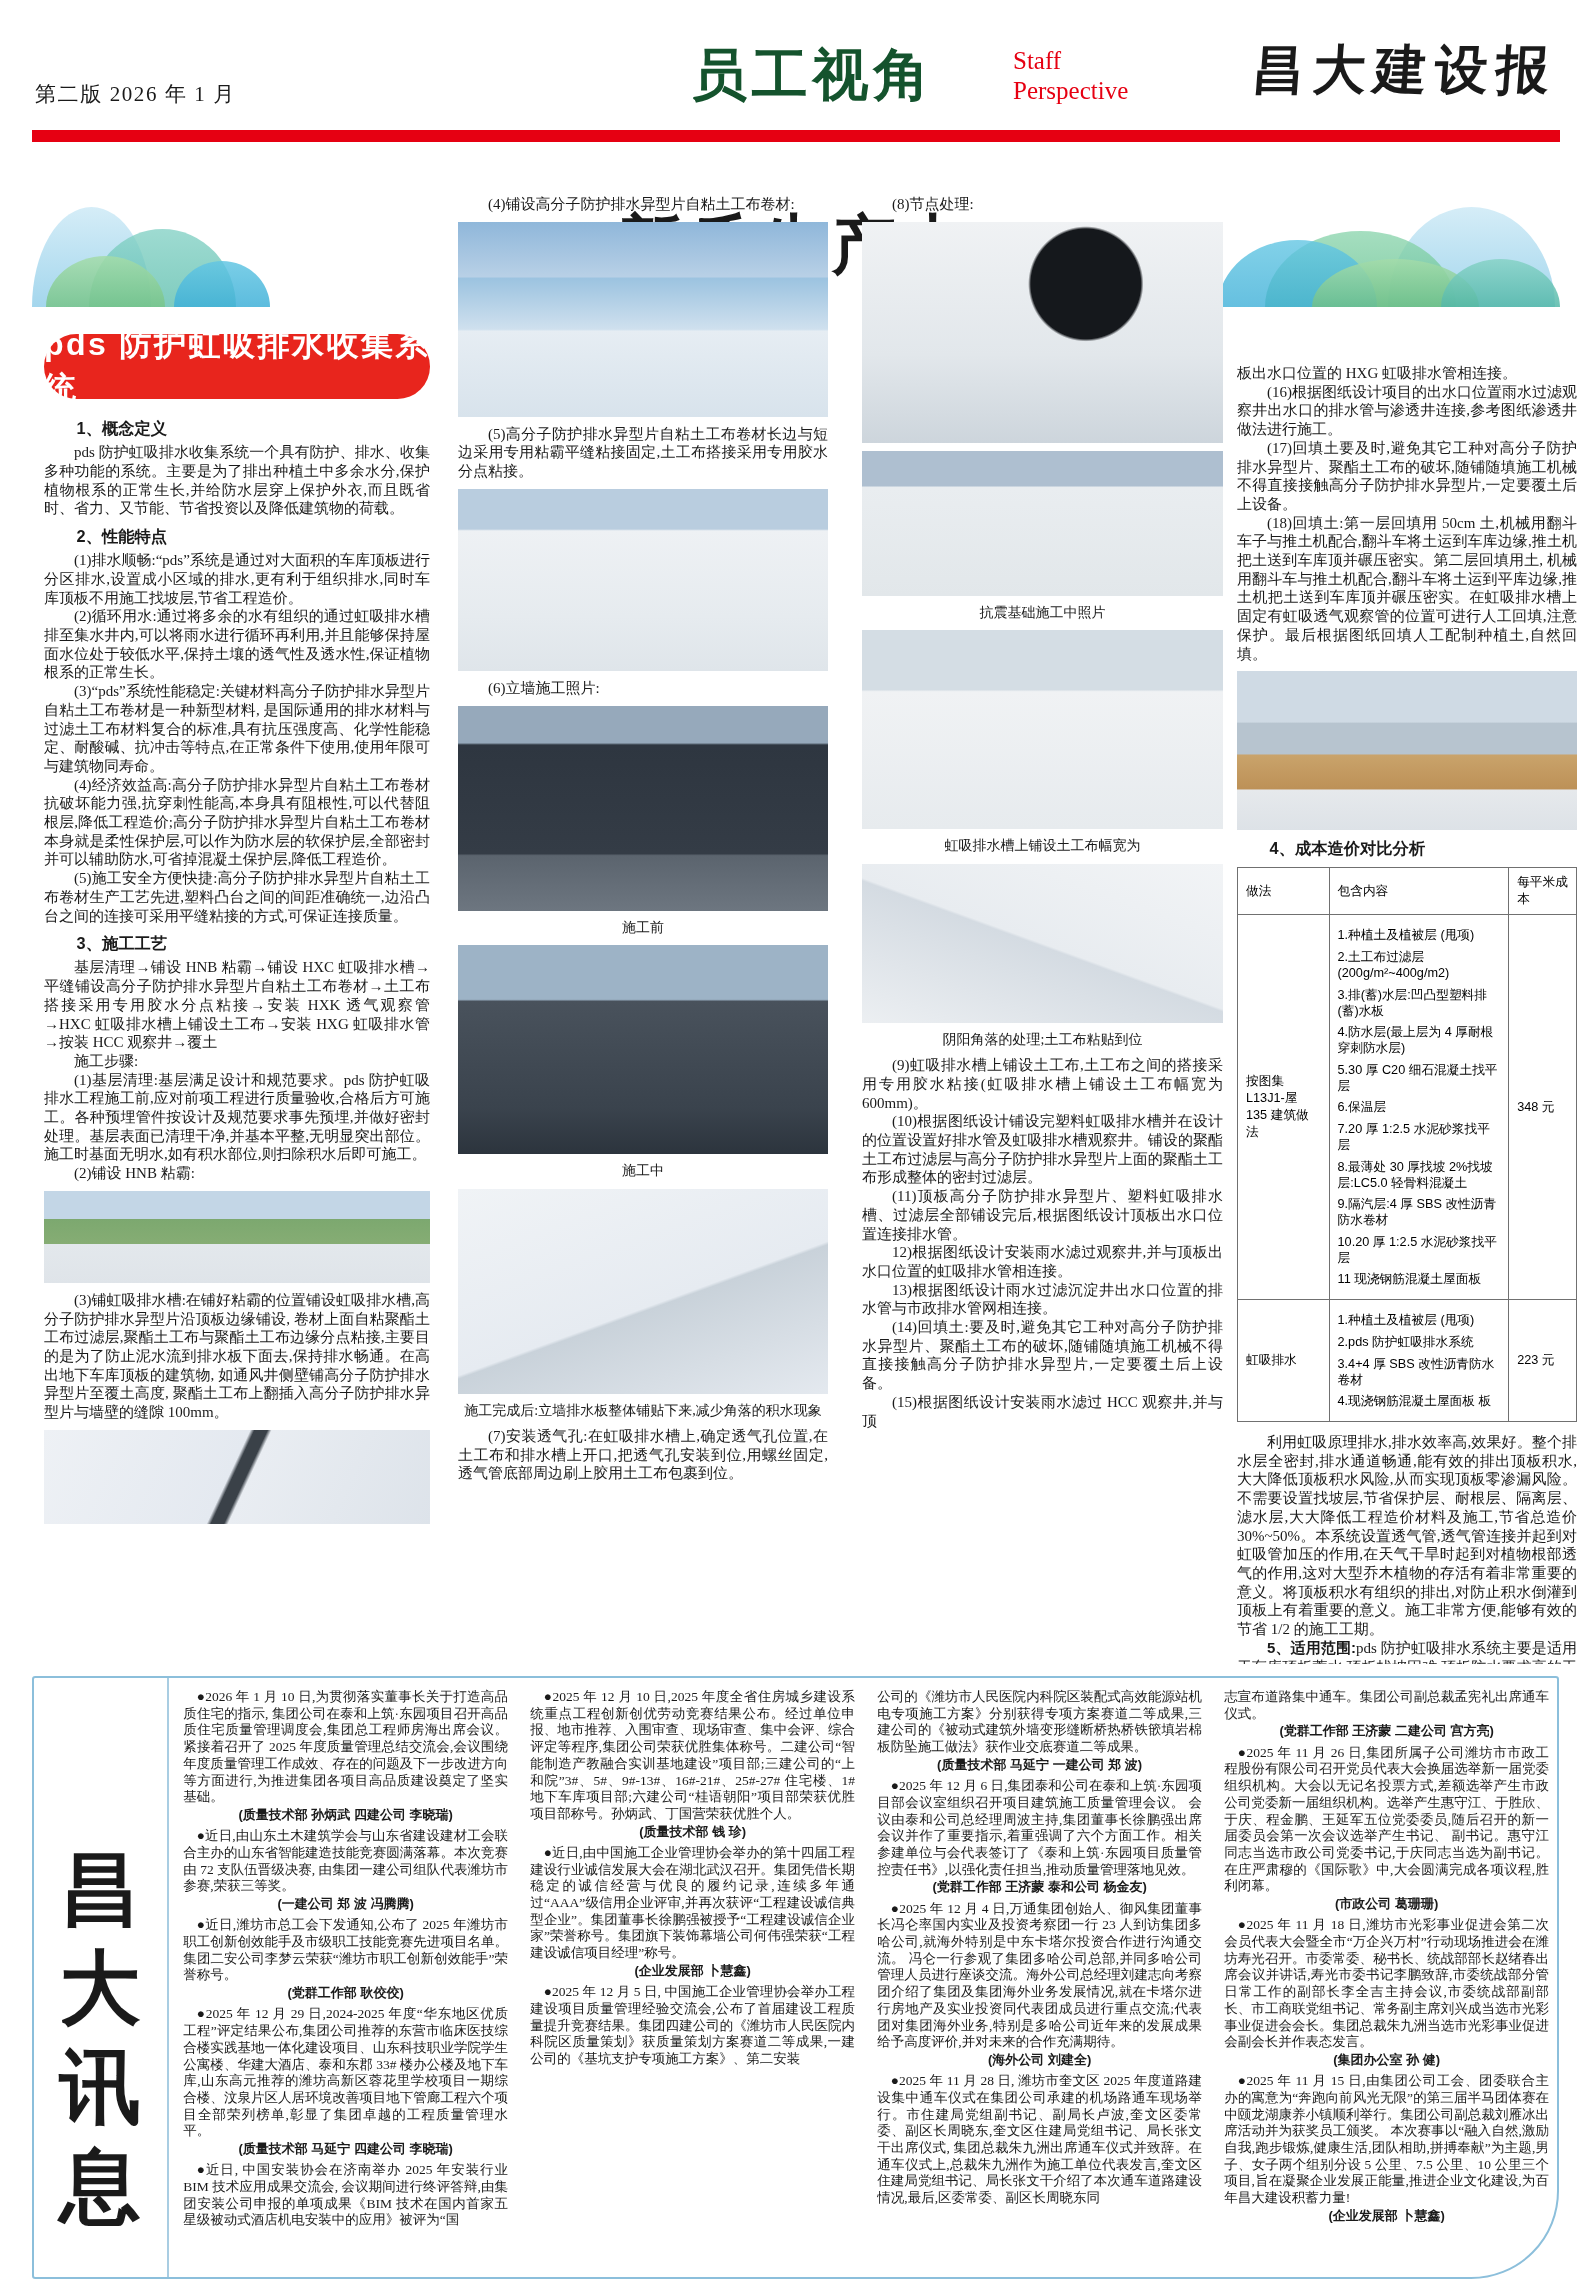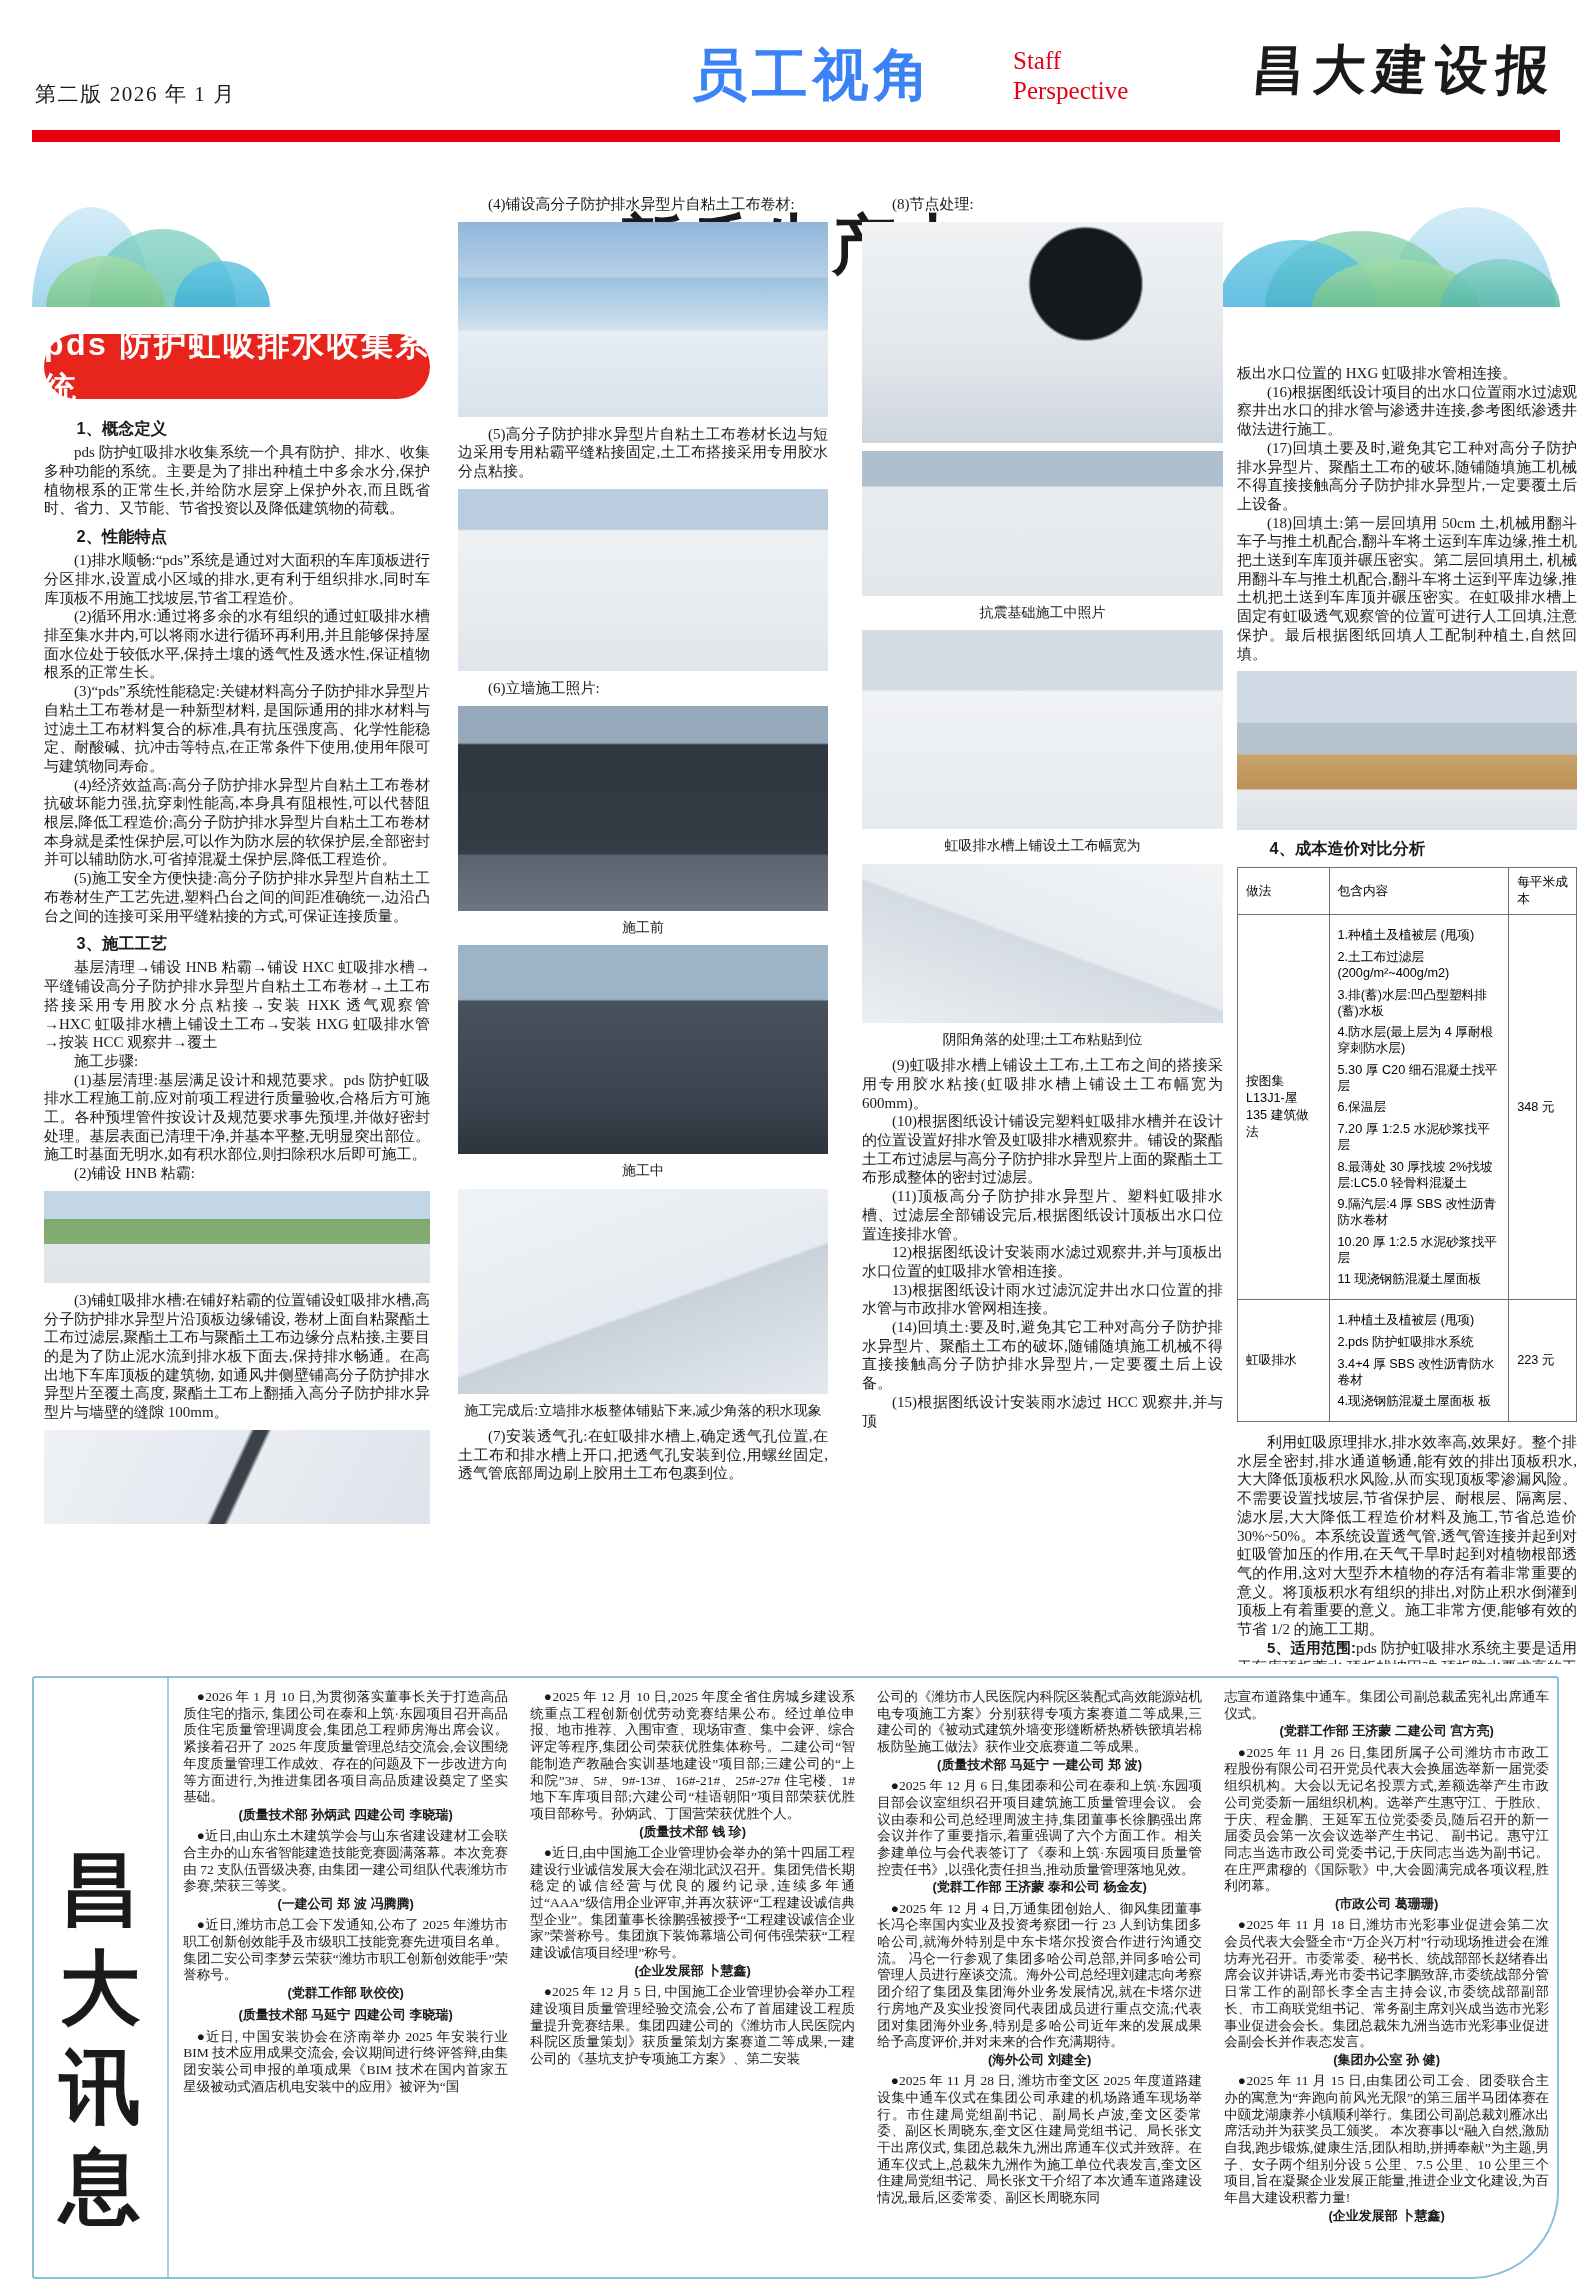--- a/index.html
+++ b/index.html
@@ -1,21 +1,21 @@
 <!DOCTYPE html>
 <html style="font-size:12.7px"><head>
 <meta charset="utf-8">
 <style>
   html,body{margin:0;padding:0;background:#888;}
   .page{position:relative;width:1592px;height:2295px;background:#ffffff;margin:0 auto;
         font-family:"Liberation Serif",serif;color:#1a1a1a;overflow:hidden;}
   
   .edition{position:absolute;left:35px;top:80px;font-size:21px;letter-spacing:1.6px;}
   .brand-cn{position:absolute;left:691px;top:38px;font-family:"Liberation Sans",sans-serif;
-            font-weight:900;font-size:56px;color:#3b82f6;letter-spacing:4.8px;}
+            font-weight:900;font-size:56px;color:#14532d;letter-spacing:4.8px;}
   .brand-en{position:absolute;left:1013px;top:46px;color:#e60012;font-size:25px;line-height:30px;}
   .masthead{position:absolute;right:35px;top:35px;font-size:53px;font-weight:bold;
             letter-spacing:8px;transform:skewX(-4deg);font-family:"Liberation Serif",serif;}
   .red-rule{position:absolute;left:32px;right:32px;top:130px;height:12px;background:#e60012;}
   
   .band{position:absolute;left:32px;right:32px;top:155px;height:159px;}
   .headline{position:absolute;left:0;right:0;top:46px;margin:0;text-align:center;
             font-size:65px;font-weight:900;letter-spacing:6.4px;font-family:"Liberation Serif",serif;}
   .waves{position:absolute;top:48px;height:104px;overflow:hidden;}
   .waves-left{left:0;width:279px;}
@@ -230,20 +230,21 @@
       </div>
       <div class="news-item">
         <p class="nt">●近日,由山东土木建筑学会与山东省建设建材工会联合主办的山东省智能建造技能竞赛圆满落幕。本次竞赛由 72 支队伍晋级决赛, 由集团一建公司组队代表潍坊市参赛,荣获三等奖。</p>
         <p class="sig">(一建公司  郑 波  冯腾腾)</p>
       </div>
       <div class="news-item">
         <p class="nt">●近日,潍坊市总工会下发通知,公布了 2025 年潍坊市职工创新创效能手及市级职工技能竞赛先进项目名单。集团二安公司李梦云荣获“潍坊市职工创新创效能手”荣誉称号。</p>
         <p class="sig">(党群工作部  耿佼佼)</p>
       </div>
       <div class="news-item">
+        <p class="nt">●2025 年 12 月 29 日,2024-2025 年度“华东地区优质工程”评定结果公布,集团公司推荐的东营市临床医技综合楼实践基地一体化建设项目、山东科技职业学院学生公寓楼、华建大酒店、泰和东郡 33# 楼办公楼及地下车库,山东高元推荐的潍坊高新区蓉花里学校项目一期综合楼、汶泉片区人居环境改善项目地下管廊工程六个项目全部荣列榜单,彰显了集团卓越的工程质量管理水平。</p>
         <p class="sig">(质量技术部  马延宁  四建公司  李晓瑞)</p>
       </div>
       <div class="news-item">
         <p class="nt">●近日, 中国安装协会在济南举办 2025 年安装行业BIM 技术应用成果交流会, 会议期间进行终评答辩,由集团安装公司申报的单项成果《BIM 技术在国内首家五星级被动式酒店机电安装中的应用》被评为“国</p>
 
       </div>
     </div>
 
     <div class="news-col">
       <div class="news-item">

